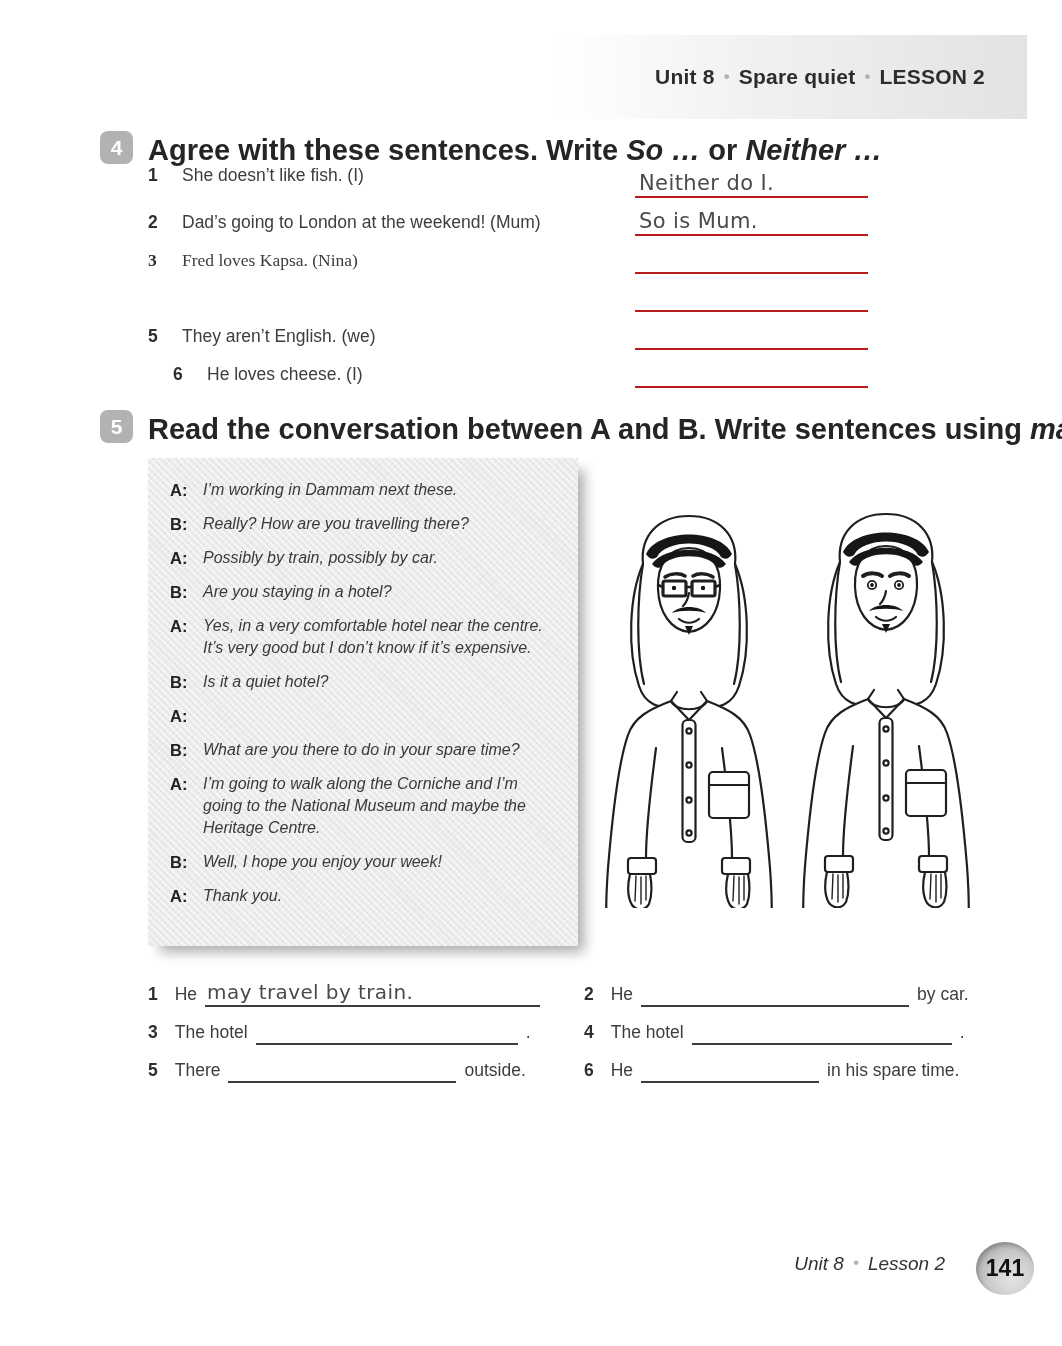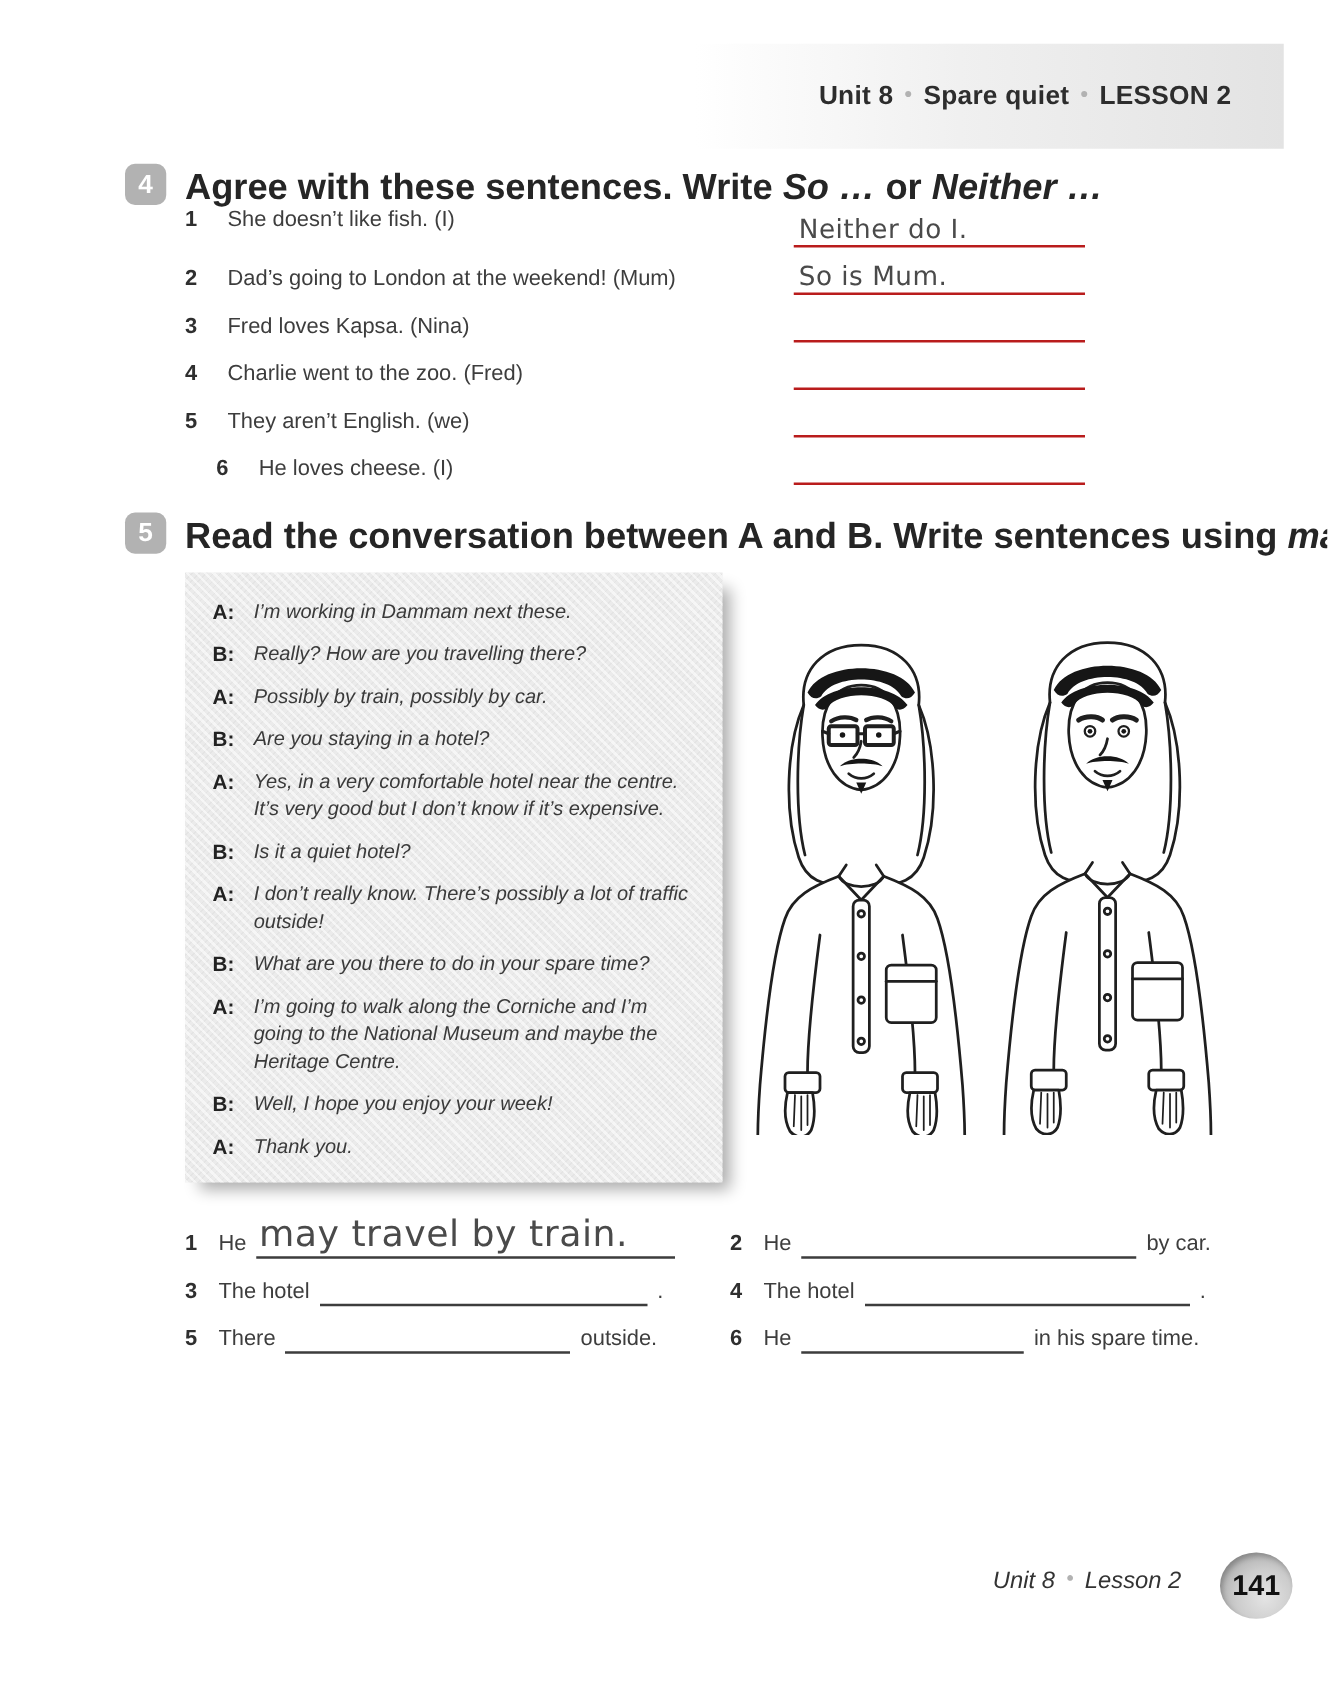--- a/index.html
+++ b/index.html
@@ -52,21 +52,21 @@
 
   
   .illu { position:absolute; left:578px; top:498px; width:420px; height:410px; overflow:hidden; }
 
   
   .brow { position:absolute; display:flex; align-items:flex-end; font-size:17.5px; color:#3d3d3d; height:30px; white-space:nowrap; }
   .brow .num { font-weight:bold; color:#2f2f2f; margin-right:17px; line-height:26px; }
   .brow .pre { margin-right:8px; line-height:26px; }
   .brow .post { margin-left:8px; line-height:26px; }
   .bline { position:relative; display:inline-block; height:28px; border-bottom:2px solid #3d3d3d; }
-  .bline .hw { position:absolute; left:2px; bottom:1px; font-size:29px; white-space:nowrap; }
+  .bline .hw { position:absolute; left:2px; bottom:1px; font-size:20px; white-space:nowrap; }
 
   
   .footer-text { position:absolute; right:117px; top:1253px; font-style:italic; font-size:19px; color:#333333; white-space:nowrap; }
   .page-oval {
     position:absolute; left:976px; top:1242px; width:58px; height:53px; border-radius:50%;
     background:radial-gradient(ellipse at 62% 68%, #e4e4e4 0%, #cccccc 45%, #989898 100%);
     box-shadow:inset 2px 3px 4px rgba(0,0,0,.22);
     display:flex; align-items:center; justify-content:center;
     font-weight:bold; font-size:23px; color:#111111;
   }
@@ -94,30 +94,27 @@
       <span class="hw">Neither do I.</span>
     </div>
 
   <div class="ex4-row" style="top:209px;">
     <span class="num">2</span><span>Dad’s going to London at the weekend! (Mum)</span>
   </div>
   <div class="ans-line" style="top:208px;">
       <span class="hw">So is Mum.</span>
     </div>
 
-  <div class="ex4-row" style="top:247px;">
+  <div class="ex4-row" style="top:247px;font-family:Liberation Serif, serif;">
     <span class="num">3</span><span>Fred loves Kapsa. (Nina)</span>
   </div>
   <div class="ans-line" style="top:246px;">
       <span class="hw"></span>
     </div>
 
-  <div class="ex4-row" style="top:285px;">
-    <span class="num">4</span><span>Charlie went to the zoo. (Fred)</span>
-  </div>
   <div class="ans-line" style="top:284px;">
       <span class="hw"></span>
     </div>
 
   <div class="ex4-row" style="top:323px;">
     <span class="num">5</span><span>They aren’t English. (we)</span>
   </div>
   <div class="ans-line" style="top:322px;">
       <span class="hw"></span>
     </div>
@@ -154,21 +151,20 @@
     <div class="dlg">
         <span class="sp">A:</span>
         <span class="dt">Yes, in a very comfortable hotel near the centre. It’s very good but I don’t know if it’s expensive.</span>
       </div>
     <div class="dlg">
         <span class="sp">B:</span>
         <span class="dt">Is it a quiet hotel?</span>
       </div>
     <div class="dlg">
         <span class="sp">A:</span>
-        <span class="dt">I don’t really know. There’s possibly a lot of traffic outside!</span>
       </div>
     <div class="dlg">
         <span class="sp">B:</span>
         <span class="dt">What are you there to do in your spare time?</span>
       </div>
     <div class="dlg">
         <span class="sp">A:</span>
         <span class="dt">I’m going to walk along the Corniche and I’m going to the National Museum and maybe the Heritage Centre.</span>
       </div>
     <div class="dlg">

